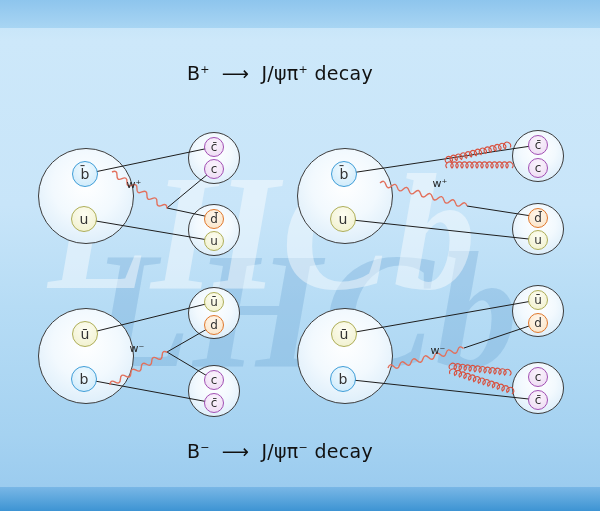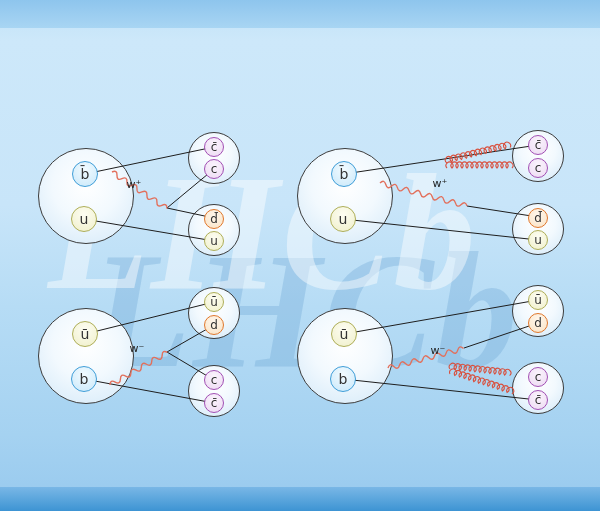--- a/index.html
+++ b/index.html
@@ -128,14 +128,20 @@
   <div class="wlab" style="left:125px;top:342px">w⁻</div>
 
   <div class="q u qm" style="left:331px;top:321px">ū</div>
   <div class="q b qm" style="left:330px;top:366px">b</div>
   <div class="q u qh" style="left:528px;top:290px">ū</div>
   <div class="q d qh" style="left:528px;top:313px">d</div>
   <div class="q c qh" style="left:528px;top:367px">c</div>
   <div class="q c qh" style="left:528px;top:390px">c̄</div>
   <div class="wlab" style="left:426px;top:344px">w⁻</div>
 
+  <div class="title title-top">
+    <span>B</span><sup>+</sup><span class="arrow">⟶</span><span>J/ψπ</span><sup>+</sup><span> </span><span>decay</span>
+  </div>
+  <div class="title title-bottom">
+    <span>B</span><sup>−</sup><span class="arrow">⟶</span><span>J/ψπ</span><sup>−</sup><span> </span><span>decay</span>
+  </div>
 
 </div>
 
 </body></html>

